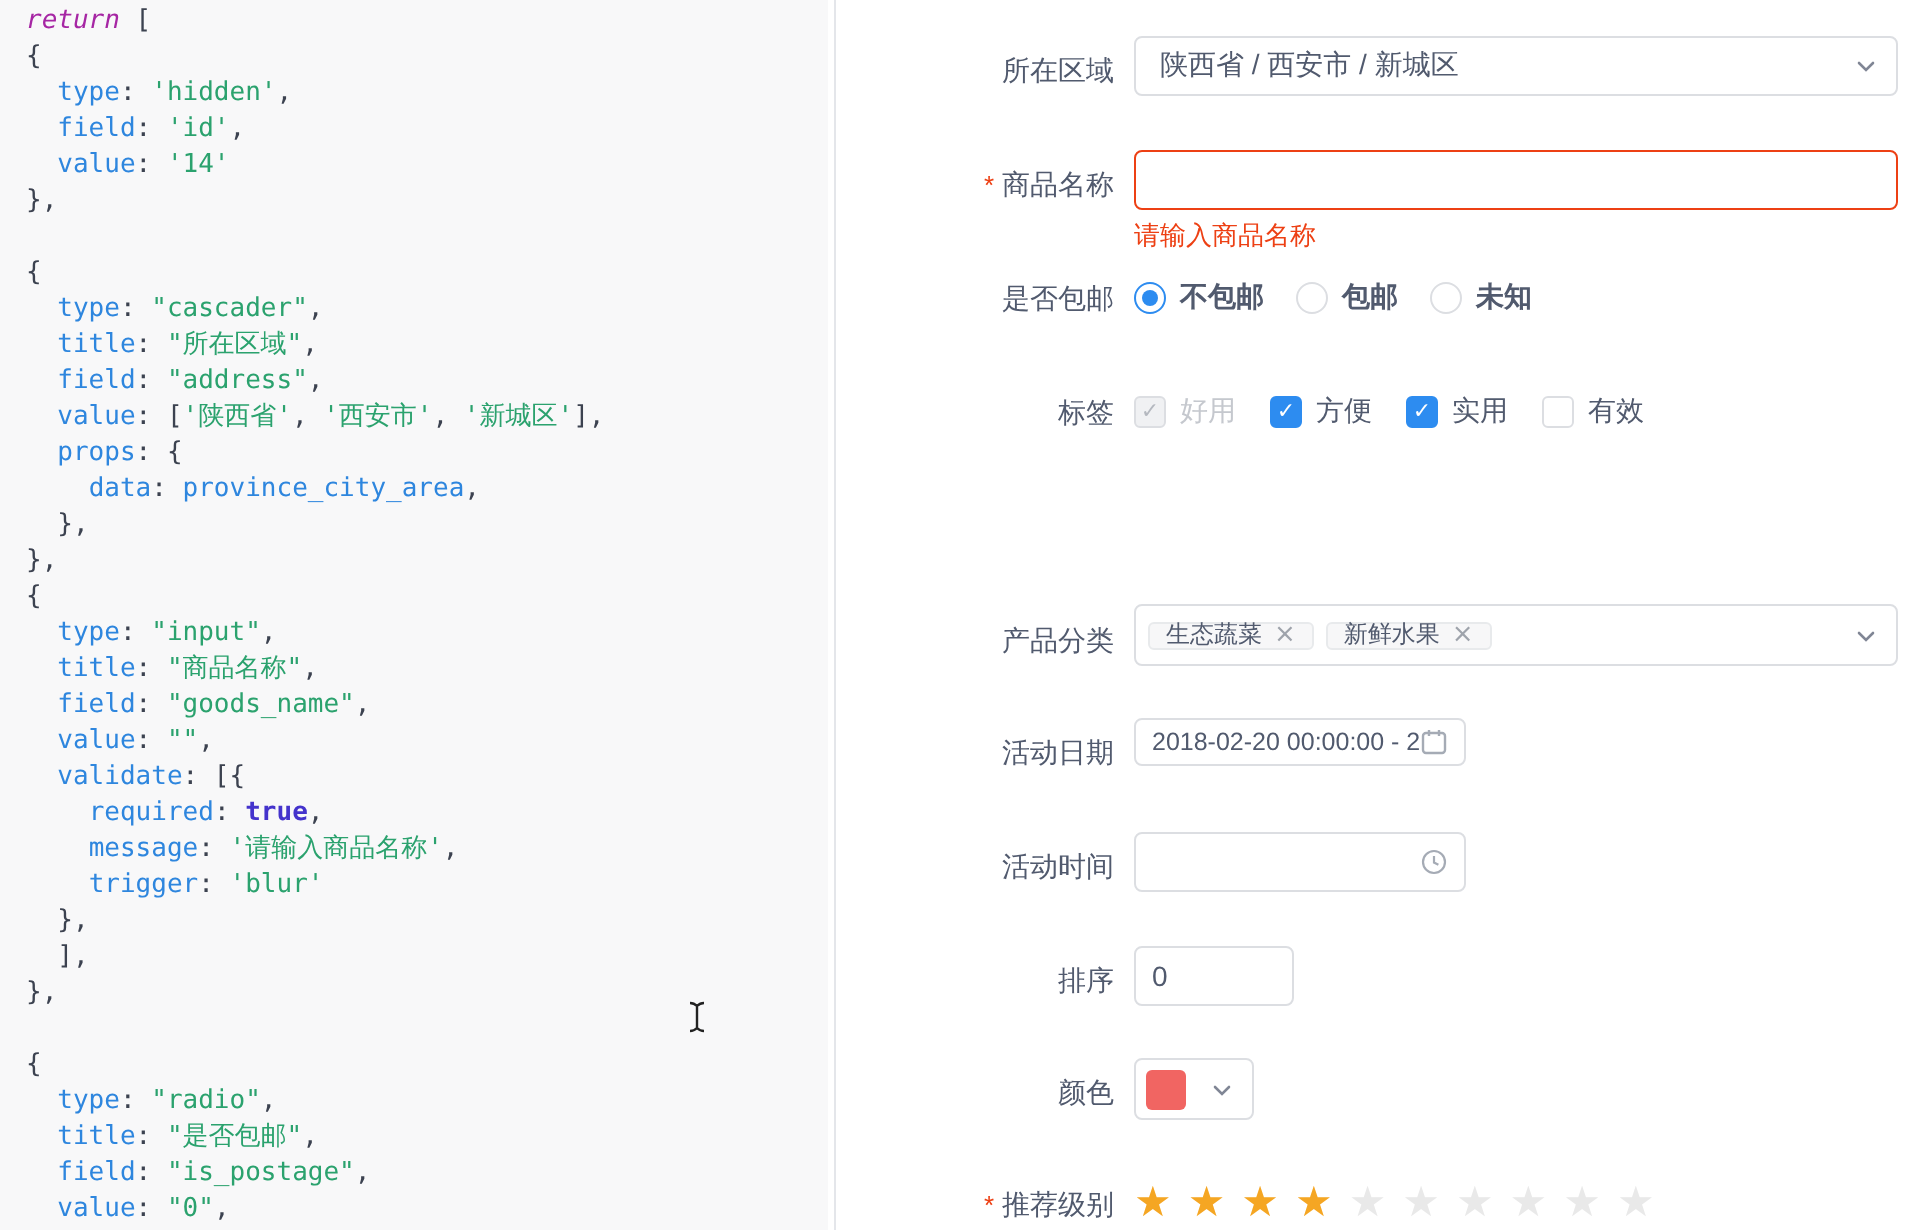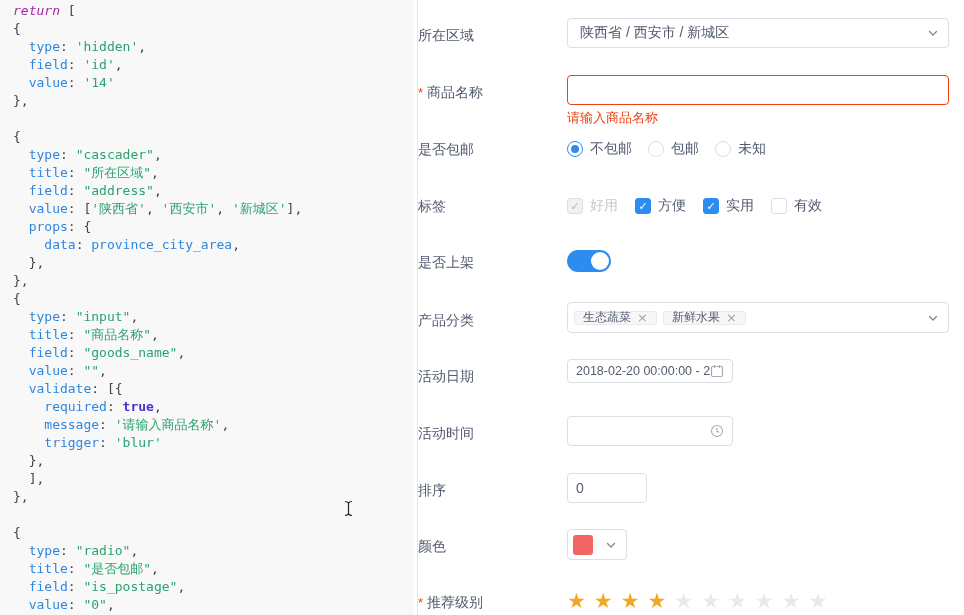--- a/index.html
+++ b/index.html
@@ -19,37 +19,37 @@
   .b  { color:#4433cc; font-weight:bold; }
   .v  { color:#2e86de; }
   .p  { color:#3c4250; }
   .ibeam { position:absolute; left:343px; top:500px; }
 
   .divider { position:absolute; left:417px; top:0; width:1px; height:615px; background:#e4e6ea; }
 
   
   .form-panel { position:absolute; left:418px; top:0; width:546px; height:615px; background:#fff; }
   .frow { position:absolute; left:0; width:546px; }
-  .lbl { position:absolute; left:0; top:0; width:139px; 
+  .lbl { position:absolute; left:0; top:0; width:139px; text-align:right;
          font-size:14px; color:#515a6e; line-height:20px; white-space:nowrap; }
   .req { color:#ed4014; margin-right:4px; font-size:13px; }
   .ctl { position:absolute; left:149px; top:0; }
 
   .ivu-input, .ivu-select { border:1px solid #dcdee2; border-radius:4px; background:#fff;
          font-size:14px; color:#515a6e; display:flex; align-items:center; }
   .ivu-select { position:relative; }
   .sel-text { padding-left:12px; flex:1; overflow:hidden; white-space:nowrap; }
   .chev { position:absolute; right:9px; top:50%; margin-top:-6px; }
 
   .err-input { border-color:#ed4014; }
   .err-msg { position:absolute; left:149px; font-size:13px; color:#ed4014; line-height:14px; }
 
   
   .radio-group { display:flex; align-items:center; gap:0; }
-  .radio-item { display:flex; align-items:center; margin-right:16px; cursor:pointer; }
+  .radio-item { display:flex; align-items:center; margin-right:16px; cursor:pointer;font-weight:bold; }
   .radio-circle { width:16px; height:16px; border-radius:50%; border:1px solid #dcdee2;
                   background:#fff; margin-right:7px; position:relative; }
   .radio-circle.on { border-color:#2d8cf0; }
   .radio-circle.on::after { content:""; position:absolute; left:3px; top:3px; width:8px; height:8px;
                             border-radius:50%; background:#2d8cf0; }
   .radio-label { font-size:14px; color:#515a6e; }
 
   
   .check-group { display:flex; align-items:center; }
   .check-item { display:flex; align-items:center; margin-right:17px; cursor:pointer; }
@@ -156,26 +156,20 @@
             <span class="check-box on">✓</span>
             <span class="check-label">实用</span>
           </span>
           <span class="check-item">
             <span class="check-box"></span>
             <span class="check-label">有效</span>
           </span>
         </div>
     </div>
 
-    <div class="frow" style="top:250px">
-      <div class="lbl" style="top:2px"><span>是否上架</span></div>
-      <div class="ctl switch">
-          <span class="knob"></span>
-        </div>
-    </div>
 
     <div class="frow" style="top:302px">
       <div class="lbl" style="top:8px"><span>产品分类</span></div>
       <div class="ctl ivu-select" style="width:382px;height:31px">
         <div style="display:flex;align-items:center;">
             <span class="tag">
               <span>生态蔬菜</span>
               <span class="x">×</span>
             </span>
             <span class="tag">

